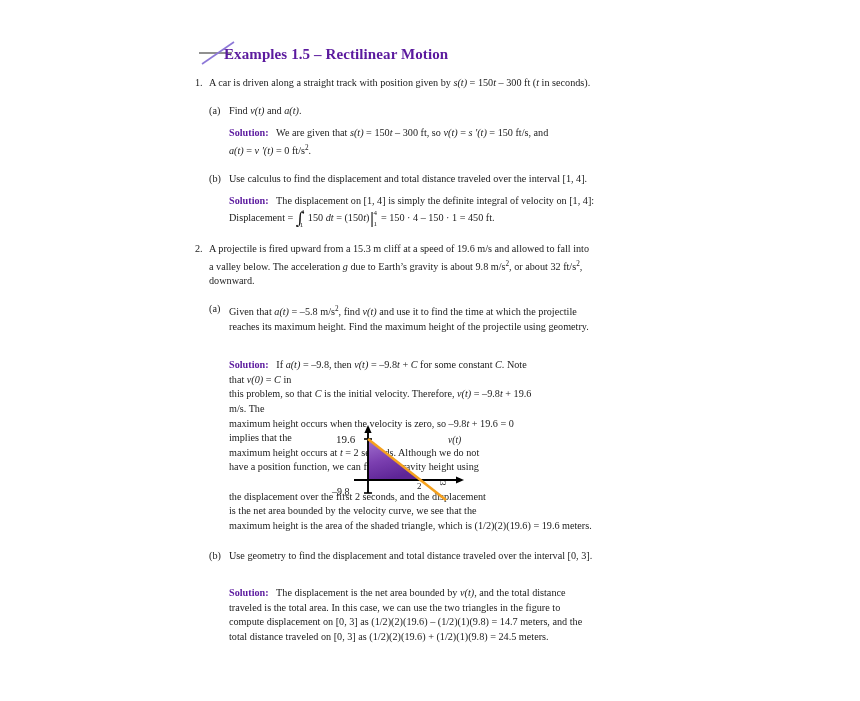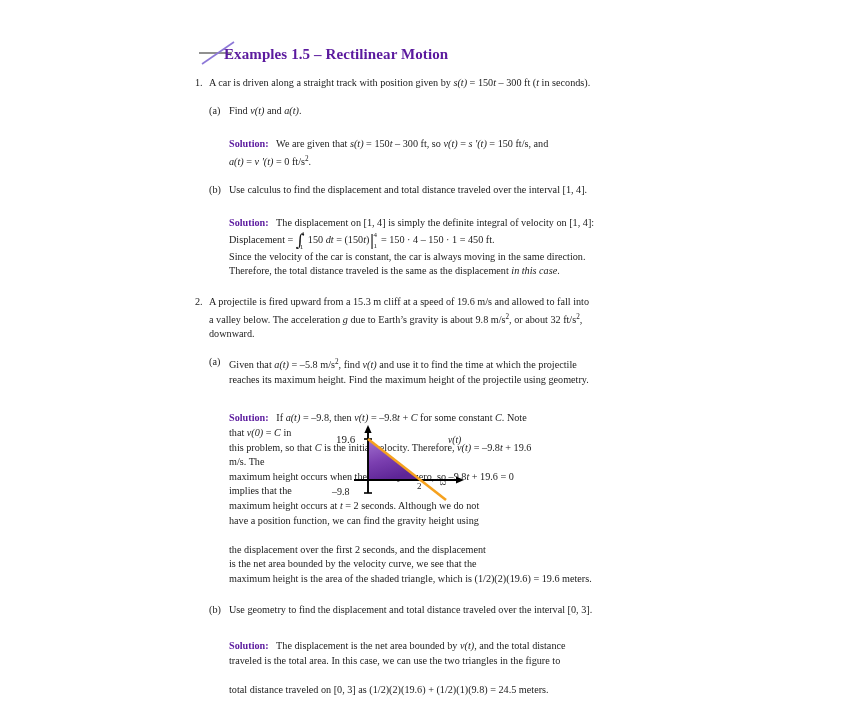--- a/index.html
+++ b/index.html
@@ -68,21 +68,21 @@
     margin-left: 14px;
     margin-top: 13px;
   }
   .sub-item > .marker {
     position: absolute;
     left: 0;
     top: 0;
   }
   .sol {
     margin-left: 34px;
-    margin-top: 19px;
+    margin-top: 8px;
   }
   .sol-label {
     font-weight: bold;
     color: #5b1a9e;
   }
 
   i.v { font-style: italic; }
   .sup { font-size: 7.2px; vertical-align: super; }
 
   
@@ -190,24 +190,20 @@
   </div>
 
   <div class="blk sol">
     <span class="sol-label">Solution:</span>
     <span>&nbsp; <span>The displacement on [1, 4] is simply the definite integral of velocity on [1, 4]:</span></span>
 
     <div class="display-eq">
       <span>Displacement  = </span><span class="intg">∫<span class="lim-t">4</span><span class="lim-b">1</span></span><span>150 </span><i class="v">dt</i><span> = (150</span><i class="v">t</i><span>)</span><span class="evalbar">|<span class="lim-t">4</span><span class="lim-b">1</span></span><span> = 150 · 4 – 150 · 1 = 450 ft.</span>
     </div>
 
-    <div style="margin-top:2px;">
-      <span>Since the velocity of the car is constant, the car is always moving in the same direction.</span><br>
-      <span>Therefore, the total distance traveled is the same as the displacement </span><i class="v">in this case</i><span>.</span>
-    </div>
   </div>
 
   <div class="blk num-item" style="margin-top:16px;">
     <span class="marker">2.</span>
     <span><span>A projectile is fired upward from a 15.3 m cliff at a speed of 19.6 m/s and allowed to fall into</span><br>
       <span>a valley below.  The acceleration </span><i class="v">g</i><span> due to Earth’s gravity is about 9.8 m/s</span><span class="sup">2</span><span>, or about 32 ft/s</span><span class="sup">2</span><span>,</span><br>
       <span>downward.</span></span>
   </div>
 
   <div class="blk sub-item">
@@ -235,21 +231,21 @@
 
   <div class="blk sub-item" style="margin-top:16px;">
     <span class="marker">(b)</span>
     <span>Use geometry to find the displacement and total distance traveled over the interval [0, 3].</span>
   </div>
 
   <div class="blk sol" style="margin-top:22px;">
     <span class="sol-label">Solution:</span>
     <span>&nbsp; <span>The displacement is the net area bounded by </span><i class="v">v(t)</i><span>, and the total distance</span><br>
     <span>traveled is the total area.  In this case, we can use the two triangles in the figure to</span><br>
-    <br>
+    <span>compute displacement on [0, 3] as (1/2)(2)(19.6) – (1/2)(1)(9.8) = 14.7 meters, and the</span><br>
     <span>total distance traveled on [0, 3] as (1/2)(2)(19.6) + (1/2)(1)(9.8) = 24.5 meters.</span></span>
   </div>
 
 </div>
 
 <div class="figure">
   <svg width="130" height="92" viewBox="0 0 130 92">
     <defs>
       <linearGradient id="triFill" x1="0" y1="0" x2="0.35" y2="1">
         <stop offset="0%" stop-color="#a272cf"></stop>

